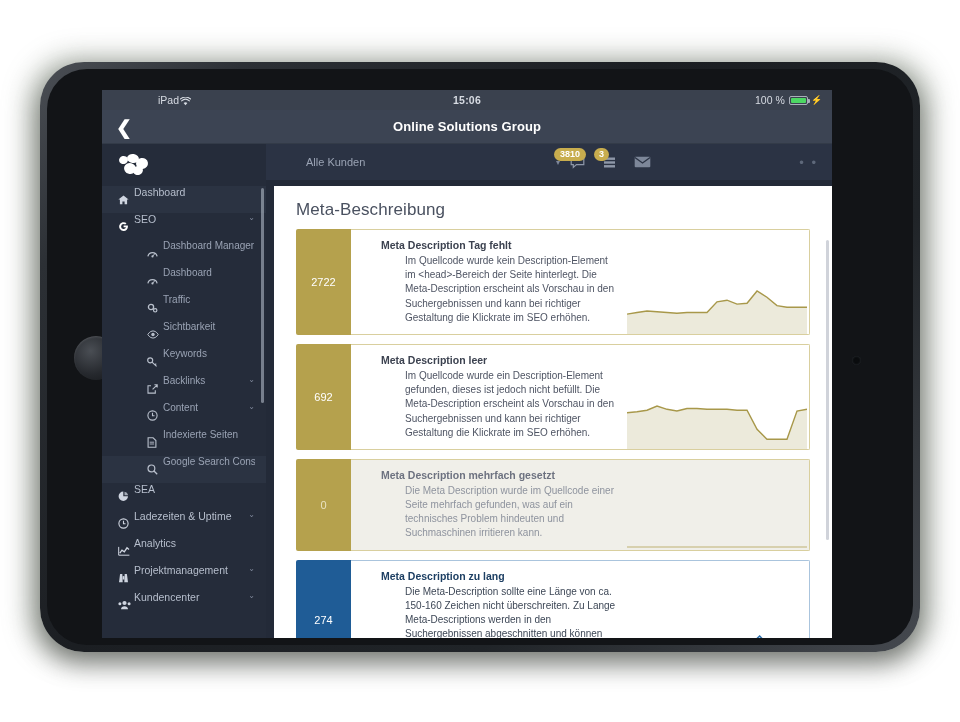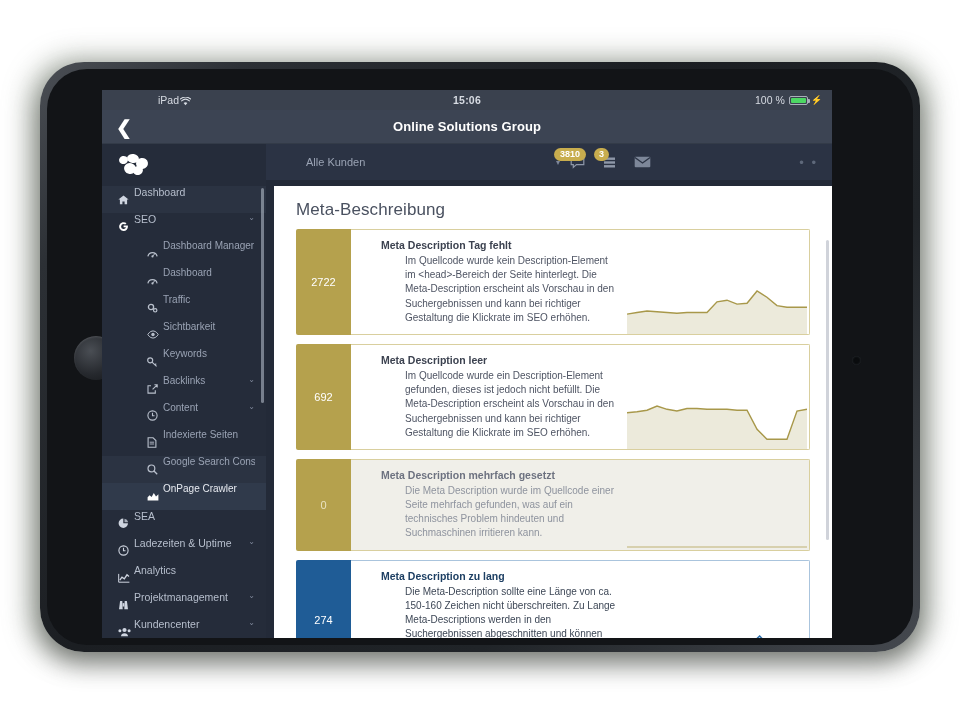--- a/index.html
+++ b/index.html
@@ -332,28 +332,20 @@
             </div>
             <div class="nav-item sub active-dark">
               <span class="ico">
                 <svg width="11" height="11" viewBox="0 0 11 11">
                   <circle cx="4.4" cy="4.4" r="3.4" fill="none" stroke="currentColor" stroke-width="1.2"></circle>
                   <path d="M7.0 7.0 L10.2 10.2" stroke="currentColor" stroke-width="1.3"></path>
                 </svg>
               </span>
               <span class="lbl">Google Search Console</span>
             </div>
-            <div class="nav-item sub active-light">
-              <span class="ico">
-                <svg width="12" height="9" viewBox="0 0 12 9">
-                  <path d="M0.6 8.4 V5.2 L2.6 3.3 L4.6 5.0 L6.8 1.0 L9.0 4.4 L11.4 2.2 V8.4Z" fill="currentColor"></path>
-                </svg>
-              </span>
-              <span class="lbl">OnPage Crawler</span>
-            </div>
             <div class="nav-item top">
               <span class="ico">
                 <svg width="11" height="11" viewBox="0 0 11 11">
                   <path d="M5.3 5.3V0.6A4.7 4.7 0 1 0 10 5.3z" fill="currentColor"></path>
                   <path d="M6.5 0.8A4.7 4.7 0 0 1 10.2 4.2H6.5z" fill="currentColor" opacity=".75"></path>
                 </svg>
               </span>
               <span class="lbl">SEA</span>
             </div>
             <div class="nav-item top">

